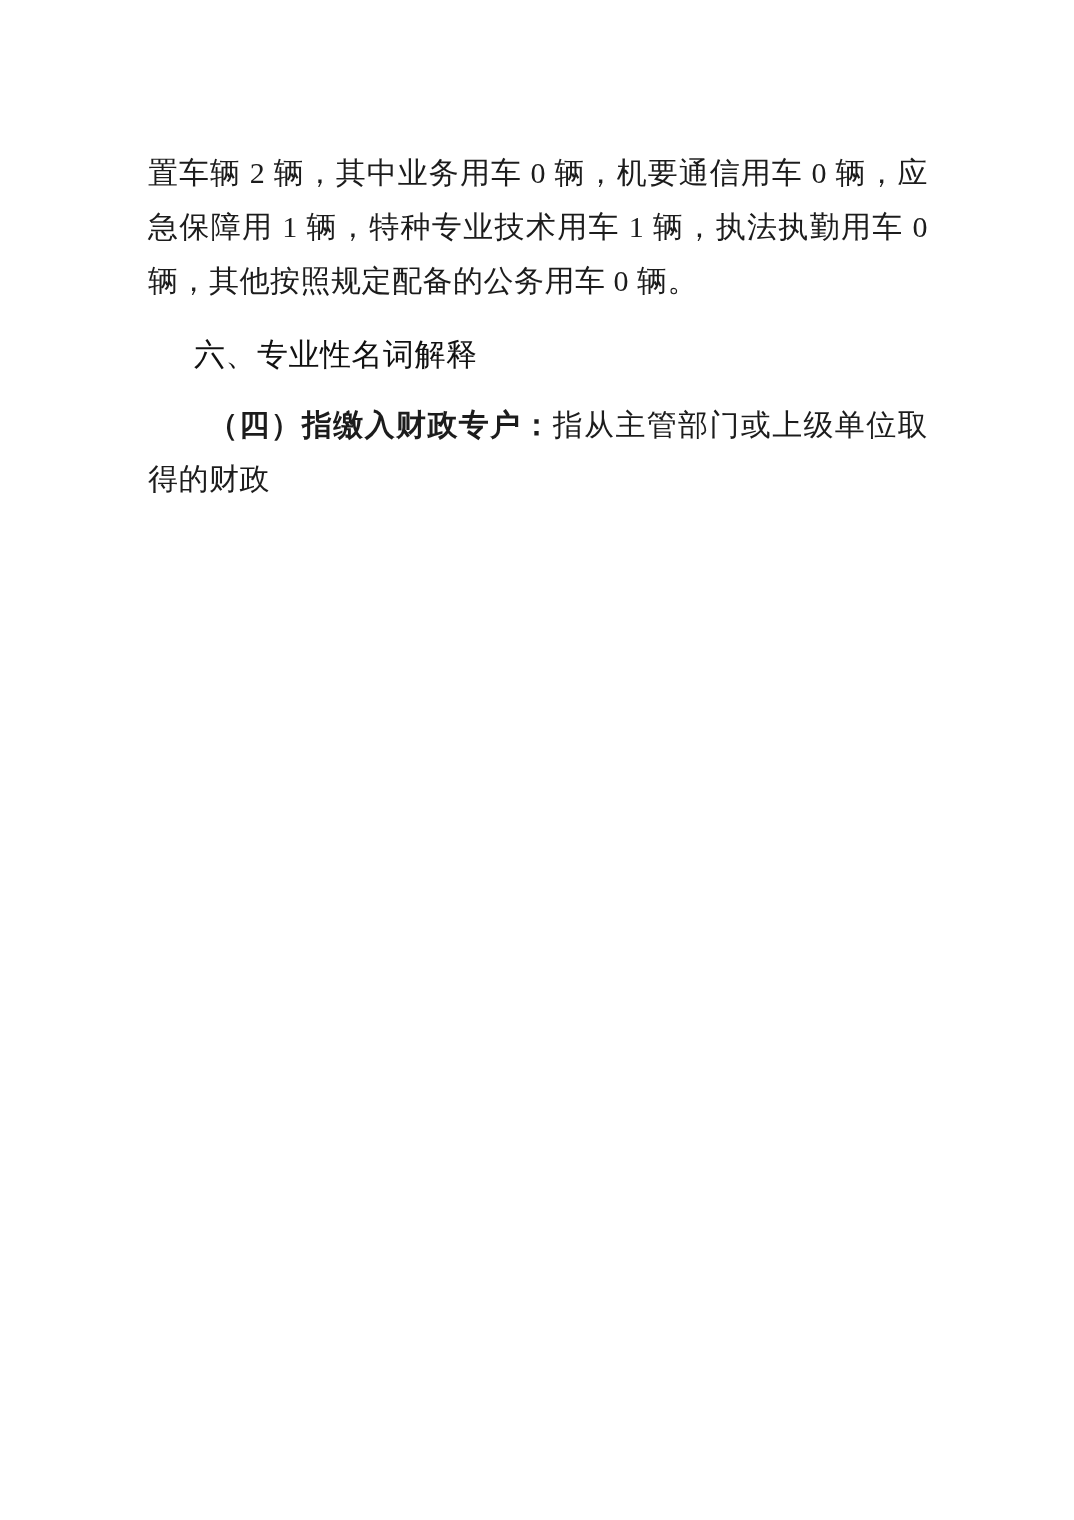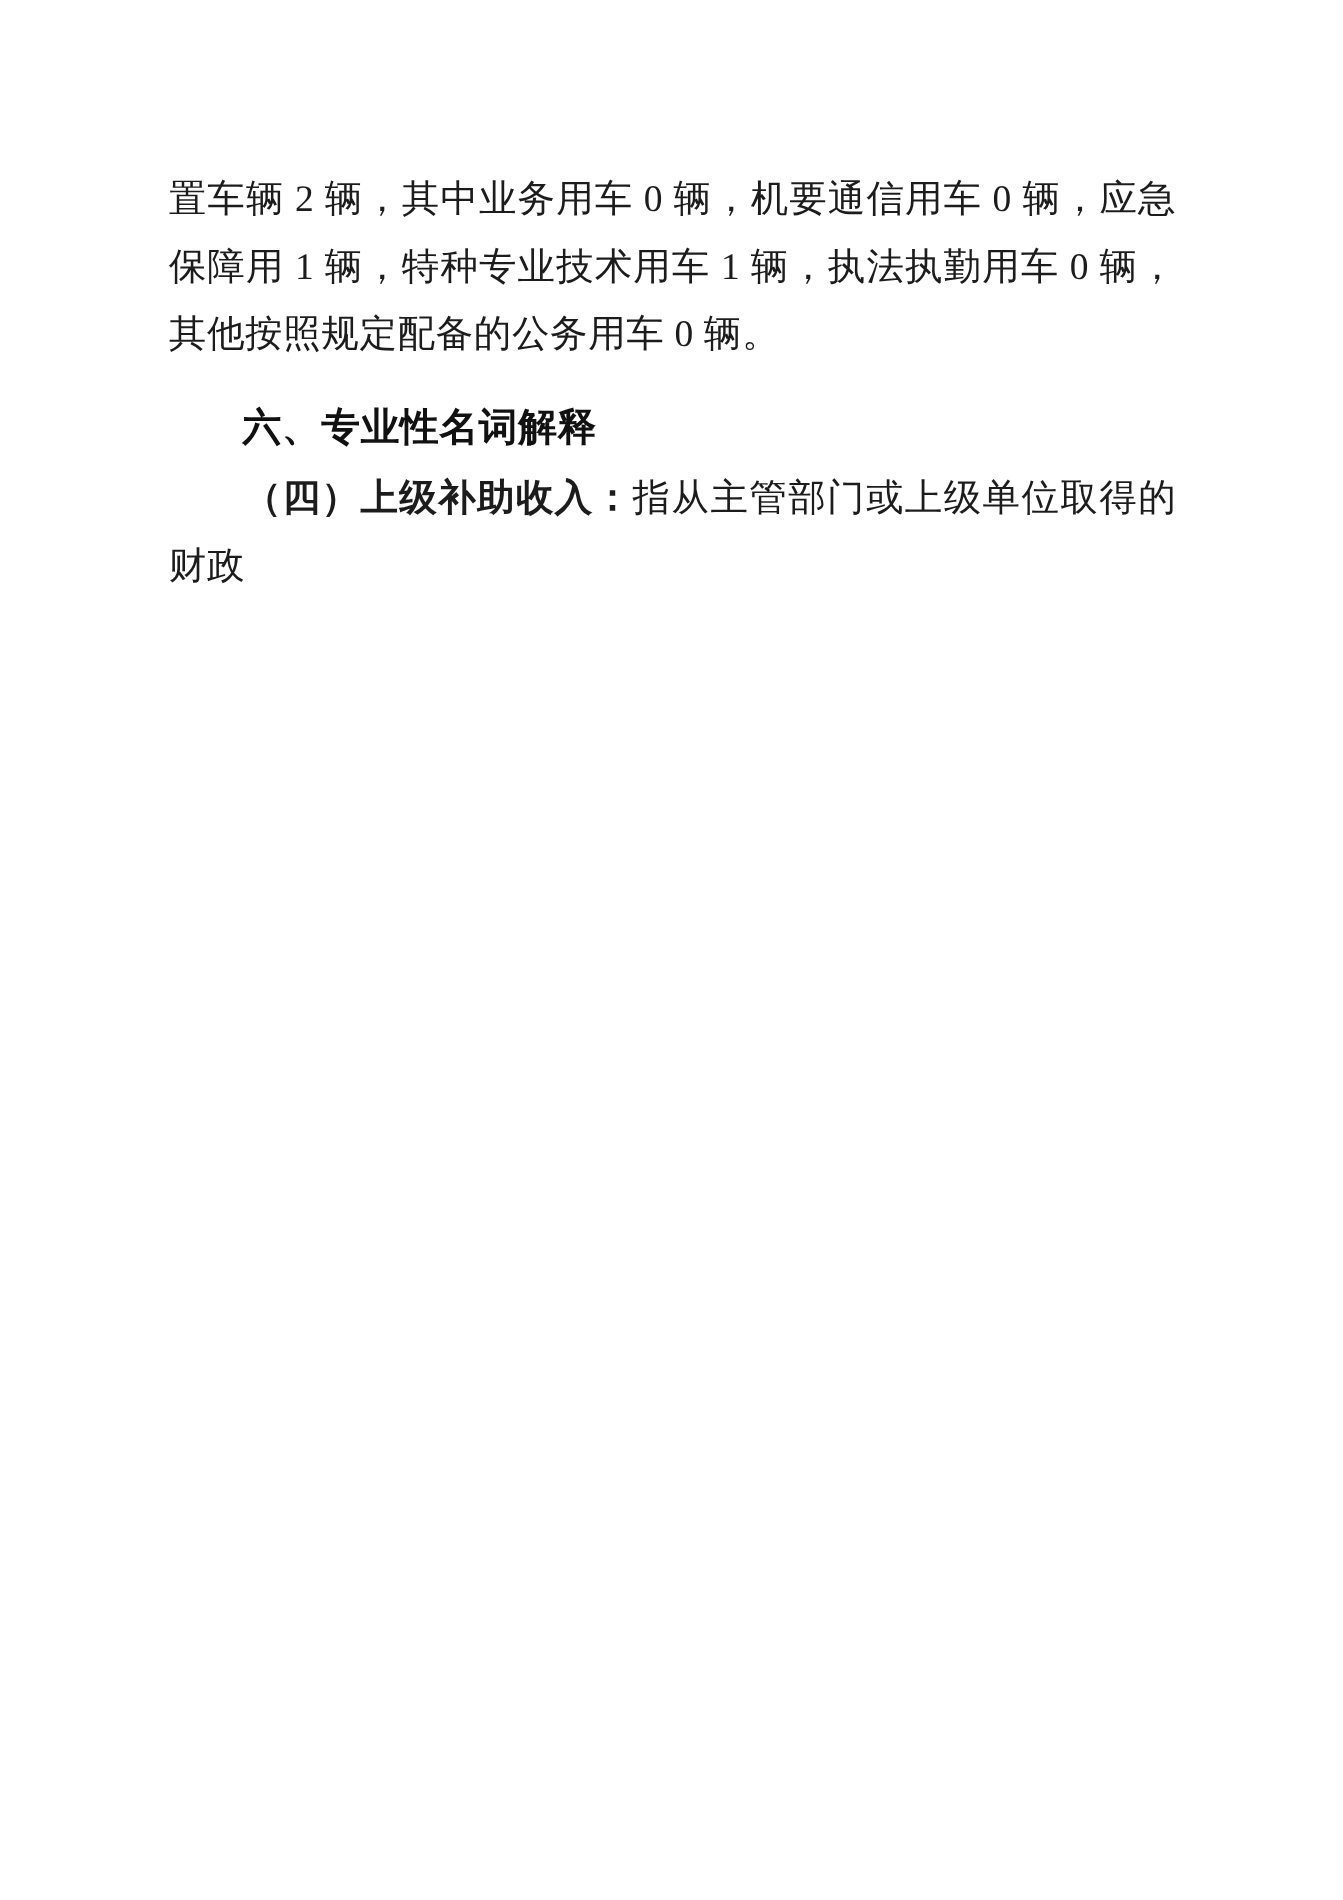--- a/index.html
+++ b/index.html
@@ -20,51 +20,51 @@
     position: absolute;
     left: 132px;
     top: 130px;
     width: 812px;
     font-size: 30px;
     line-height: 54px;
     text-align: justify;
     letter-spacing: 0.5px;
   }
   .content p {
-    margin: 3px;
+    margin: 16px;
     padding: 0;
   }
   .indent {
     text-indent: 2em;
   }
   .label {
     font-weight: bold;
   }
   h2.section-heading {
     margin: 20px 0 2px 0;
     padding: 0;
     font-size: 31px;
     line-height: 54px;
-    font-weight: bold;
+    font-weight: normal;
     font-family: "Liberation Sans", "DejaVu Sans", sans-serif;
     text-indent: 2em;
     text-align: left;
     color: #111111;
   }
 </style>
 </head>
 <body>
 
 <div class="page">
   <div class="content">
 
     <p>置车辆 2 辆，其中业务用车 0 辆，机要通信用车 0 辆，应急保障用 1 辆，特种专业技术用车 1 辆，执法执勤用车 0 辆，其他按照规定配备的公务用车 0 辆。</p>
 
 
     <h2 class="section-heading">六、专业性名词解释</h2>
 
 
 
 
-    <p class="indent"><strong class="label">（四）上级补助收入：</strong><span>指从主管部门或上级单位取得的财政</span></p>
+    <p class="indent"><strong class="label">（四）指缴入财政专户：</strong><span>指从主管部门或上级单位取得的财政</span></p>
 
   </div>
 </div>
 
 </body></html>

